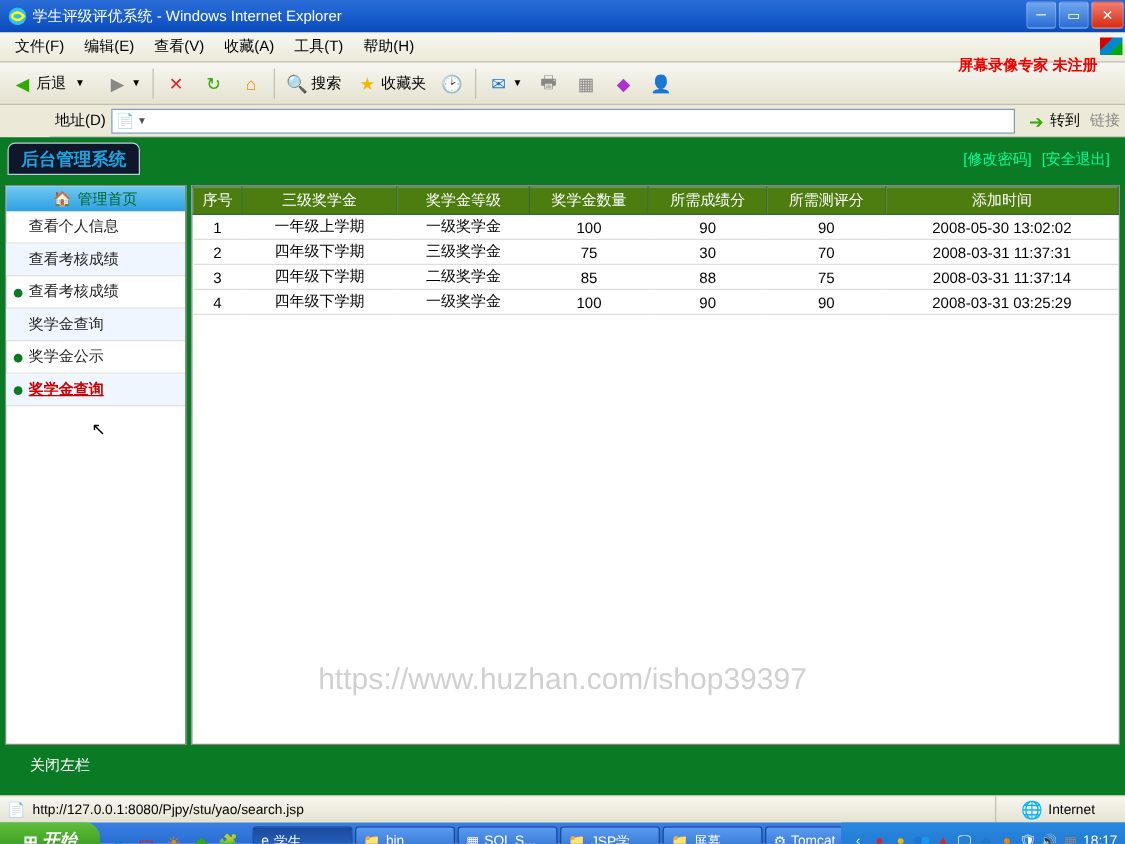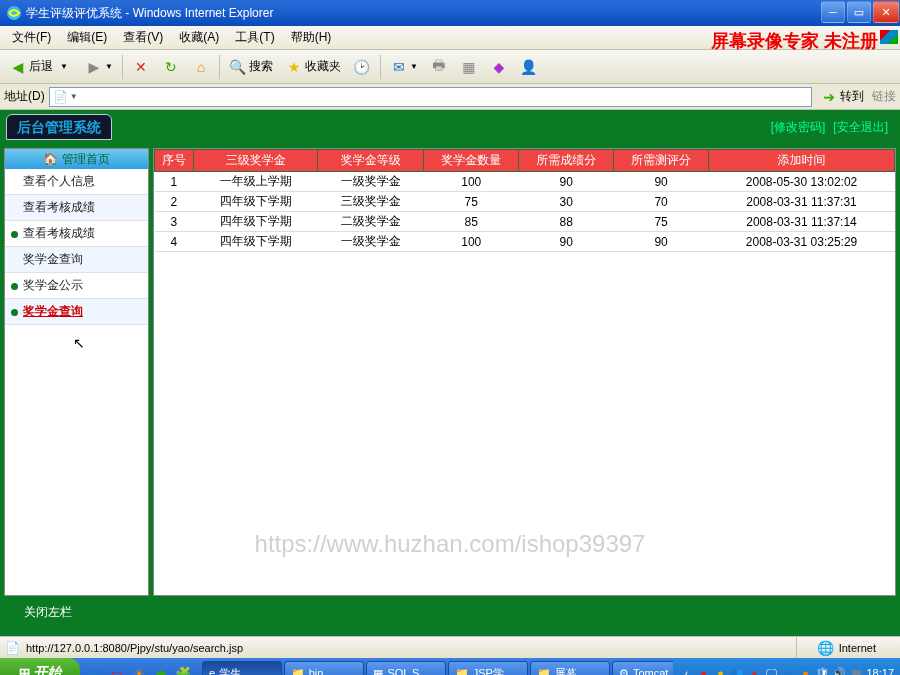--- a/index.html
+++ b/index.html
@@ -11,31 +11,31 @@
 .titlebar .title { flex:1; font-size:12px; }
 .winbtns { display:flex; height:100%; }
 .winbtn { width:24px; height:22px; margin:1px 1px 0 1px; border:1px solid #fff3; border-radius:3px; display:flex; align-items:center; justify-content:center; font-size:11px; color:#fff; }
 .winbtn.min { background:linear-gradient(#6fa6ee,#2a6cd5); }
 .winbtn.max { background:linear-gradient(#6fa6ee,#2a6cd5); }
 .winbtn.close { background:linear-gradient(#f08070,#d42c12); width:26px; }
 
 
 .menubar { height:24px; background:linear-gradient(#f7f7f2,#ece9d8); border-bottom:1px solid #c0c0b0; display:flex; align-items:center; padding-left:4px; position:relative; }
 .menubar .menu { padding:2px 8px; cursor:default; }
-.menubar .unreg { position:absolute; right:22px; top:3px; color:#e00; font-weight:bold; font-size:18px; }
+.menubar .unreg { position:absolute; right:22px; top:18px; color:#e00; font-weight:bold; font-size:12px; }
 .menubar .flag { position:absolute; right:2px; top:4px; width:18px; height:14px; background:linear-gradient(135deg,#d00 0 33%,#08c 33% 66%,#0a0 66%); }
 
 
 .toolbar { height:34px; background:linear-gradient(#f7f7f2,#e5e2d0); border-bottom:1px solid #c0c0b0; display:flex; align-items:center; padding:0 4px; gap:2px; }
 .tb { display:flex; align-items:center; height:26px; padding:0 4px; border:1px solid transparent; border-radius:3px; gap:2px; }
 .tb-sep { width:1px; height:24px; background:#c0c0b0; margin:0 2px; }
 .ic { width:18px; height:18px; display:inline-flex; align-items:center; justify-content:center; font-size:14px; }
 
 
-.addrbar { height:26px; background:#ece9d8; border-bottom:1px solid #c0c0b0; display:flex; align-items:center; padding:0 4px; gap:4px; }
+.addrbar { height:26px; background:#ece9d8; border-bottom:1px solid #c0c0b0; display:flex; align-items:center; padding:0 4px; gap:4px;margin-left:40px; }
 .addrbar .addr-input { flex:1; height:20px; border:1px solid #7f9db9; background:#fff; display:flex; align-items:center; padding:0 2px; }
 .addrbar .addr-input input { border:none; flex:1; font-size:11px; outline:none; height:16px; }
 .addrbar .go { display:flex; align-items:center; gap:2px; padding:0 4px; }
 
 
 .page { position:relative; height:526px; background:#0b7a24; }
 .banner { height:34px; background:#0b7a24; display:flex; align-items:center; padding:0 6px; }
 .banner-label { display:inline-block; background:#0f172a; padding:4px 10px 2px; border-radius:6px 6px 0 0; color:#1aa4e0; font-weight:bold; font-size:14px; border:1px solid #bcd; }
 .banner-links { margin-left:auto; color:#00ff99; font-size:12px; display:flex; gap:8px; padding-right:6px; }
 .banner-links span { cursor:pointer; }
@@ -45,21 +45,21 @@
 .side-head { height:20px; background:linear-gradient(#6fc9f0,#2f9fe0); display:flex; align-items:center; justify-content:center; color:#063; font-size:12px; gap:4px; }
 .side-item { height:26px; display:flex; align-items:center; padding-left:18px; border-bottom:1px solid #e0e0e0; position:relative; cursor:pointer; }
 .side-item.alt { background:#f0f6ff; }
 .side-item .bullet { position:absolute; left:6px; top:10px; width:7px; height:7px; background:#0b7a24; border-radius:50%; }
 .side-item.active a { color:#c00; text-decoration:underline; font-weight:bold; }
 .side-item a { color:#222; text-decoration:none;text-align:center; }
 .cursor { position:absolute; left:68px; top:186px; font-size:14px; color:#000; pointer-events:none; }
 
 .main { flex:1; background:#fff; border:1px solid #888; }
 table.data { width:100%; border-collapse:collapse; font-size:12px; }
-table.data th { background:#ef4444; color:#fff; font-weight:normal; height:22px; border:1px solid #3a6a3a; }
+table.data th { background:#4d7c0f; color:#fff; font-weight:normal; height:22px; border:1px solid #3a6a3a; }
 table.data td { height:20px; border-bottom:1px solid #ddd; text-align:center; padding:0 4px; }
 .watermark { position:absolute; left:50%; top:420px; transform:translateX(-50%); font-size:24px; color:rgba(120,120,120,.35); font-family:Arial; pointer-events:none; }
 
 .footer-bar { height:24px; display:flex; align-items:center; padding-left:24px; color:#fff; font-size:12px; background:#0b7a24; }
 
 
 .statusbar { height:22px; background:linear-gradient(#f7f7f2,#e5e2d0); border-top:1px solid #c0c0b0; display:flex; align-items:center; padding:0 4px; font-size:11px; }
 .statusbar .status-text { flex:1; display:flex; align-items:center; gap:4px; }
 .statusbar .zone { display:flex; align-items:center; gap:4px; padding:0 20px; border-left:1px solid #c0c0b0; height:100%; }
 

